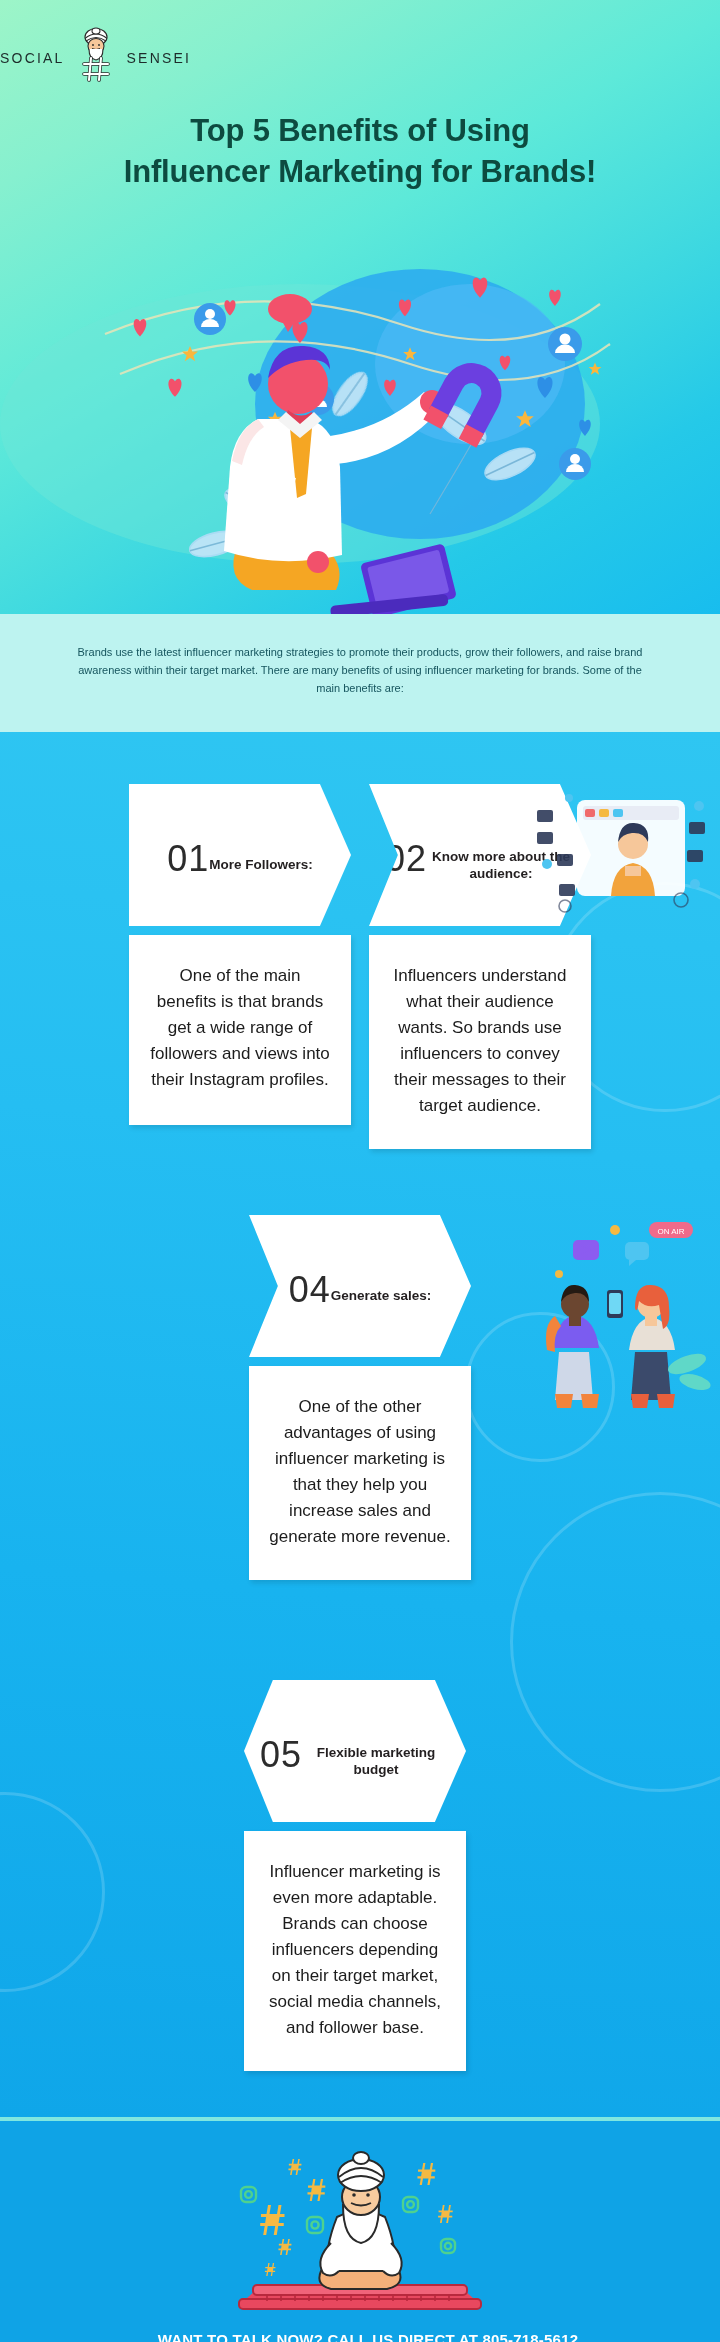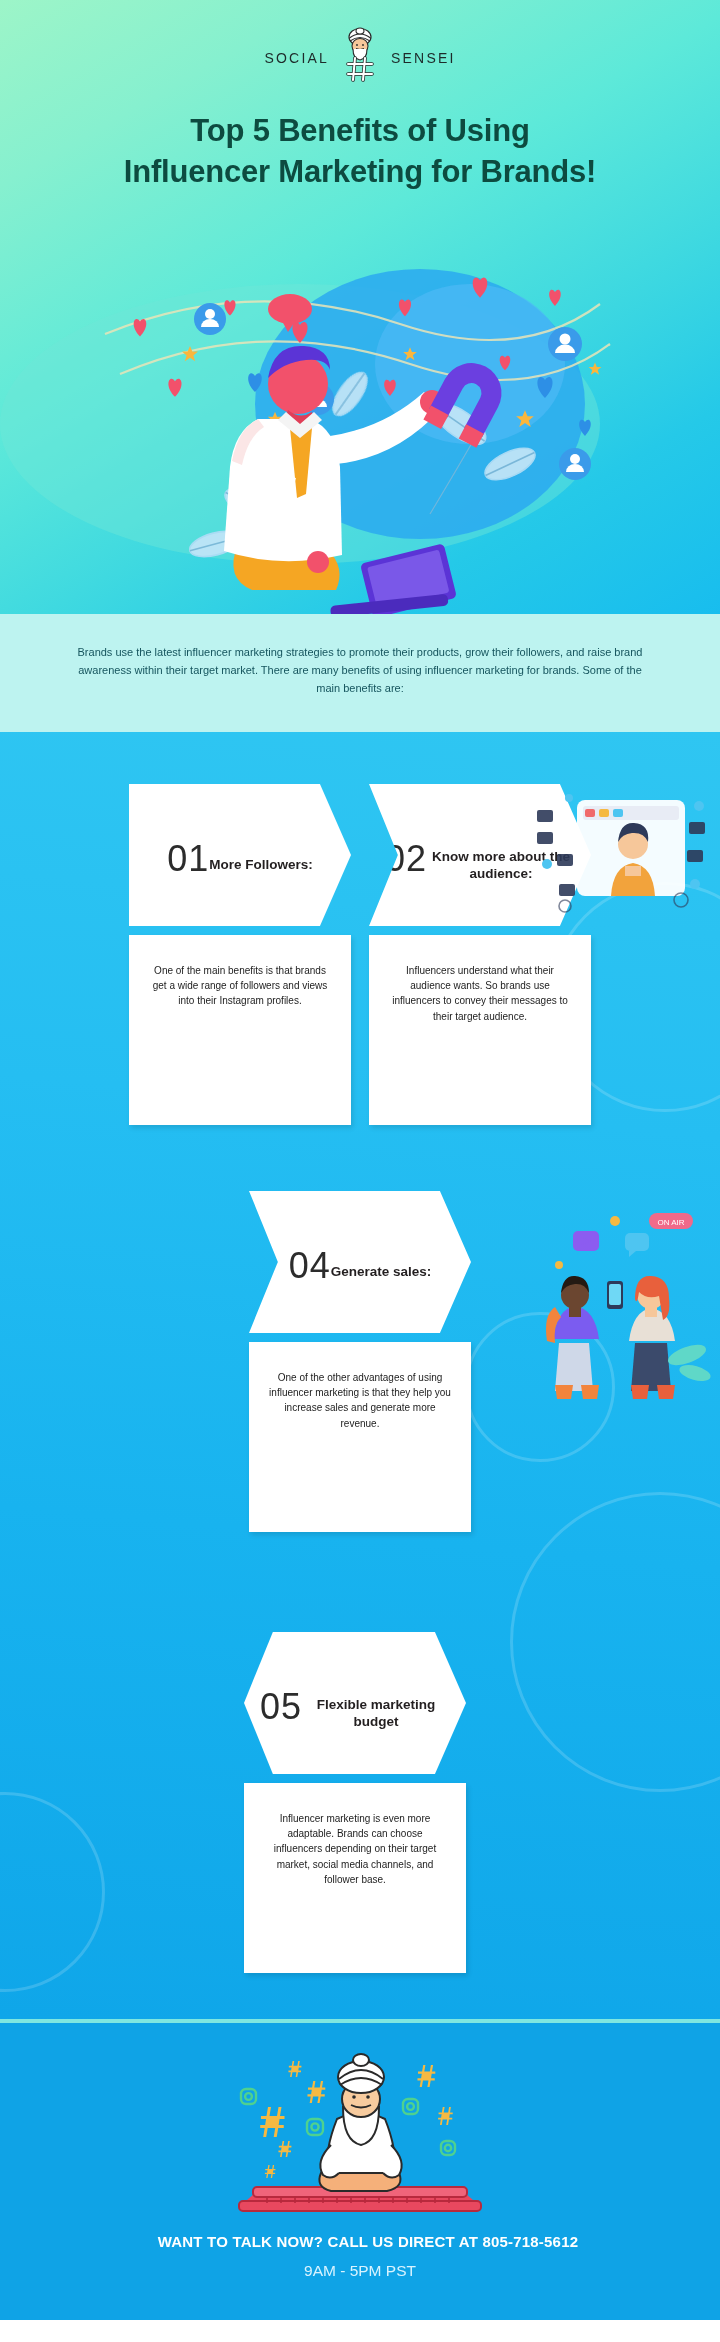--- a/index.html
+++ b/index.html
@@ -13,21 +13,21 @@
   .page { width:720px; position:relative; }
 
   
   .hero {
     position:relative;
     background:linear-gradient(150deg,#9df5c8 0%,#86f0cf 18%,#5de9d9 42%,#3fd9e0 62%,#25c9e8 80%,#18bdee 100%);
     padding:26px 0 0 0;
     overflow:hidden;
   }
   .logo-row {
-    display:flex; align-items:center; justify-content:center;
+    display:flex; align-items:center; 
     gap:10px; height:64px;
   }
   .logo-word {
     font-size:14px; letter-spacing:2.2px; color:#1d2b2a; font-weight:400;
   }
   .logo-mark { width:42px; height:64px; position:relative; }
   .logo-mark svg { display:block; }
 
   .hero-title {
     text-align:center;
@@ -94,37 +94,37 @@
   .card-title {
     margin-top:13px; font-size:13.5px; font-weight:700; color:#231f20; line-height:1.32;
   }
   .card-body {
     background:#ffffff;
     margin-top:9px;
     padding:28px 20px 30px;
     text-align:center;
     box-shadow:2px 3px 5px rgba(0,0,0,0.12);
   }
-  .card-body p { font-size:10px; color:#1c1c1c; line-height:1.53; }
+  .card-body p { font-size:17px; color:#1c1c1c; line-height:1.53; }
   .card-body.tall { min-height:190px; }
 
   .row-5 { justify-content:center; }
   .card-5 { width:222px; margin-left:-10px;margin-top:28px; }
   .card-5 .card-head {
     clip-path:polygon(13% 0,86% 0,100% 50%,86% 100%,13% 100%,0 50%);
   }
 
   
   .row-gap { height:60px; }
   .row-gap-lg { height:66px; }
 
   
   .side-illo { position:absolute; z-index:4; }
   .side-illo-1 { right:6px; top:4px; }
-  .side-illo-2 { right:6px; top:16px; }
+  .side-illo-2 { right:6px; top:1px; }
 
   
   .footer {
     background:#0fa3e6;
     border-top:4px solid #7fe7e0;
     padding:22px 0 40px;
     text-align:center;
     position:relative;
   }
   .footer-illo { height:170px; display:flex; align-items:flex-end; justify-content:center; }

